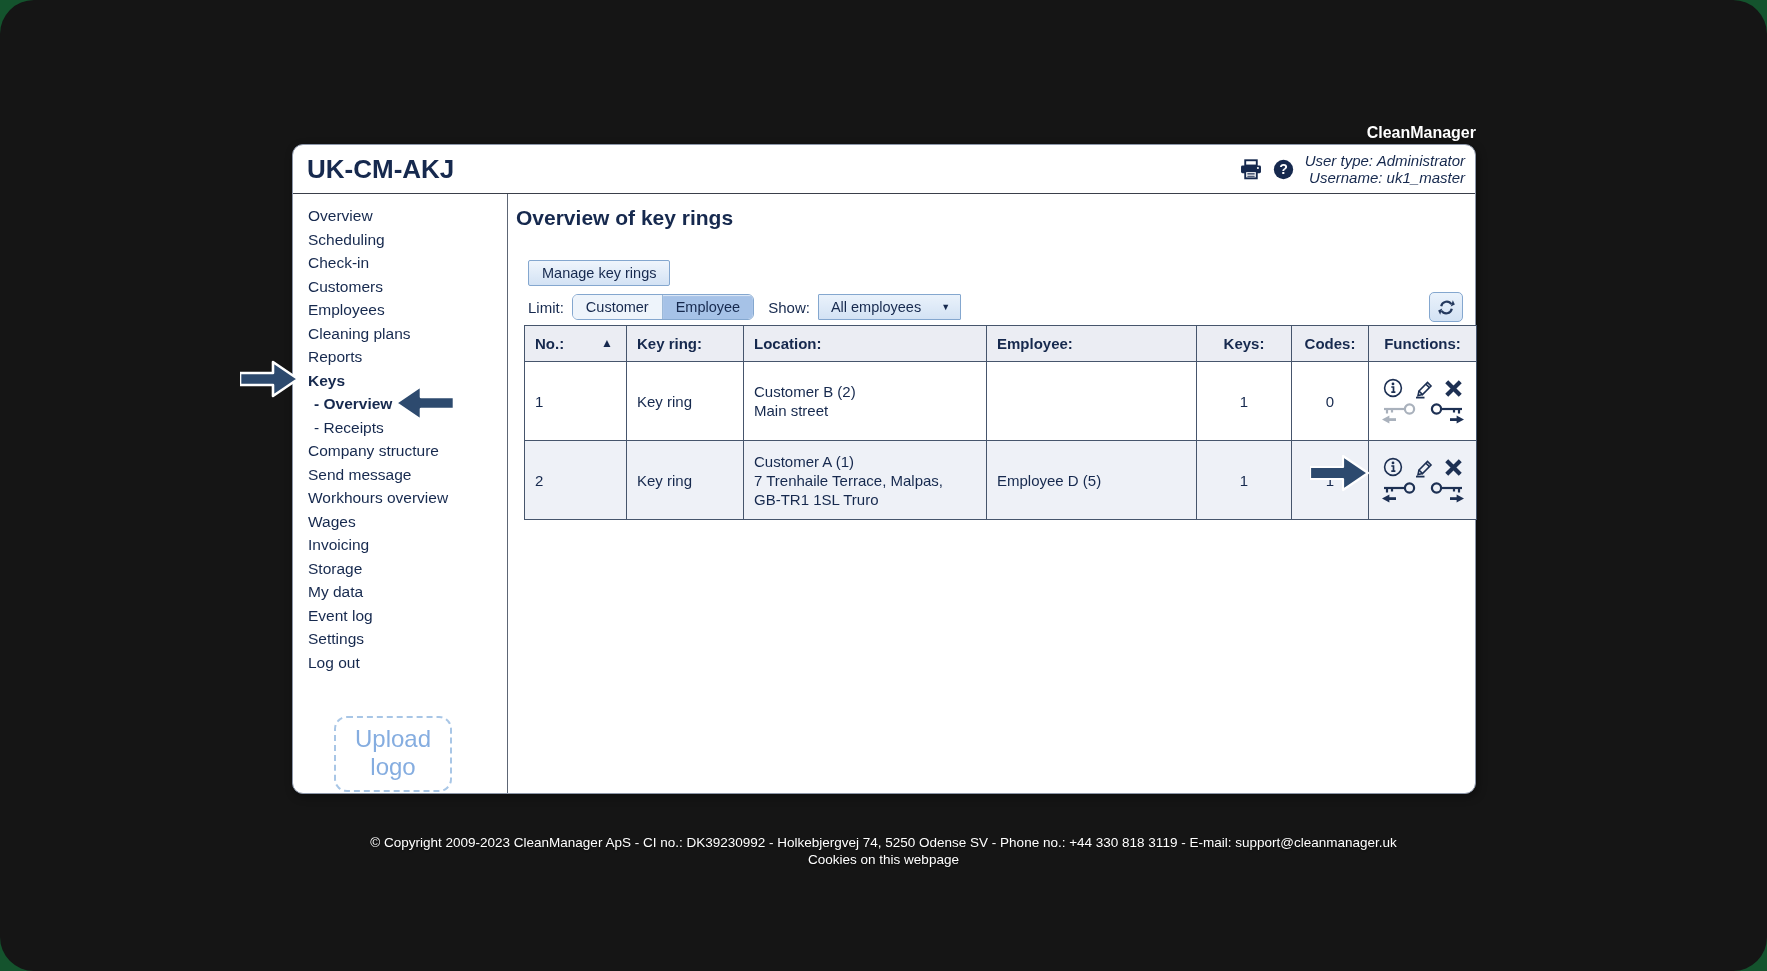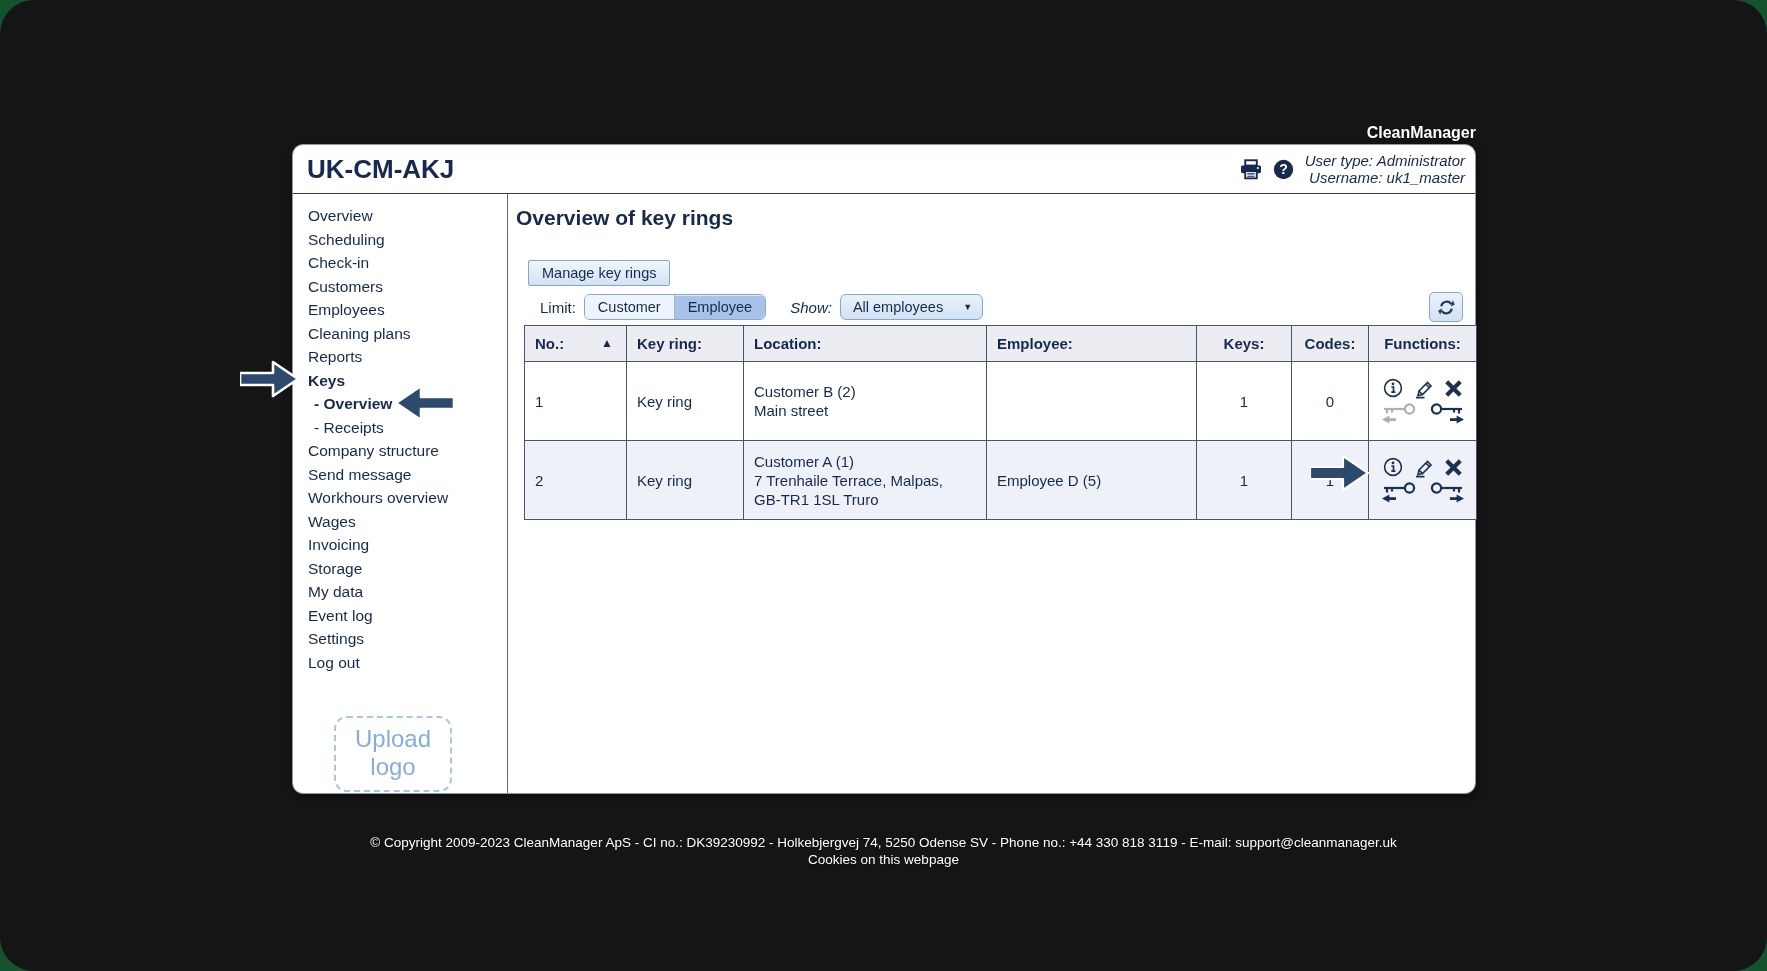--- a/index.html
+++ b/index.html
@@ -32,28 +32,28 @@
     border:2px dashed #a8c6e6;border-radius:13px;color:#85ade0;font-size:24px;line-height:28px;
     text-align:center;cursor:pointer;}
   .vdivider{width:1px;background:#5d6675;flex:none;}
   
   .main{flex:1;box-sizing:border-box;padding:12px 14px 8px 8px;position:relative;color:var(--navy);}
   .main-heading{font-size:21px;font-weight:bold;margin:0 0 0 0;line-height:24px;}
   .controls{margin:30px 0 0 12px;}
   .btn{display:inline-block;font-size:14.5px;color:var(--navy);background:linear-gradient(#eff5fc,#d3e2f4);
     border:1px solid #84a7cf;border-radius:2px;padding:4px 13px;cursor:pointer;font-family:inherit;}
   .filter-row{display:flex;align-items:center;margin:6px 0 0 0;width:939px;margin-left:8px;}
-  .filter-label{font-size:15px;margin-right:8px;margin-left:16px;}
+  .filter-label{font-size:15px;margin-right:8px;margin-left:4px;}
   .seg{display:inline-flex;border:1px solid #84a7cf;border-radius:6px;overflow:hidden;}
   .seg-btn{font-family:inherit;font-size:14.5px;color:var(--navy);border:none;padding:4px 13px;cursor:pointer;}
   .seg-btn.inactive{background:#eef4fb;border-right:1px solid #9db9d8;}
   .seg-btn.active{background:#a6c2e7;box-shadow:inset 0 1px 1px rgba(255,255,255,0.65);}
-  .show-label{margin-left:24px;font-style:italic;}
+  .show-label{margin-left:14px;}
   .select{display:inline-flex;align-items:center;gap:20px;background:linear-gradient(#eaf2fb,#d3e2f4);
-    border:1px solid #84a7cf;border-radius:6px;padding:4px 10px 4px 12px;font-size:14.5px;cursor:pointer;}
+    border:1px solid #84a7cf;border-radius:1px;padding:4px 10px 4px 12px;font-size:14.5px;cursor:pointer;}
   .caret{font-size:9px;color:var(--navy);}
   .refresh-btn{margin-left:auto;width:32px;height:28px;display:inline-flex;align-items:center;justify-content:center;
     background:linear-gradient(#eaf2fb,#d3e2f4);border:1px solid #84a7cf;border-radius:5px;cursor:pointer;color:#24395e;}
   
   table.grid{border-collapse:collapse;table-layout:fixed;width:939px;margin:3px 0 0 8px;font-size:15px;color:var(--navy);}
   .grid th,.grid td{border:1px solid var(--table-border);box-sizing:border-box;}
   .grid thead tr{height:36px;background:var(--header-bg);}
   .grid th{font-weight:bold;text-align:left;padding:4px 10px;}
   .grid th.center,.grid td.center{text-align:center;}
   .grid tbody tr{height:79px;background:#ffffff;}

